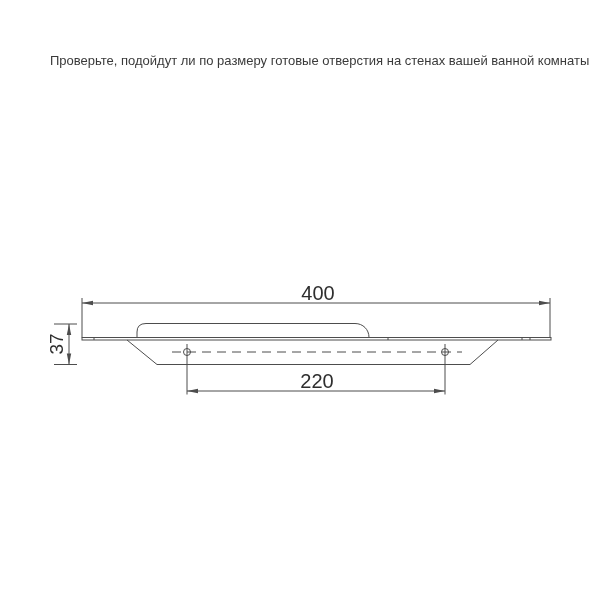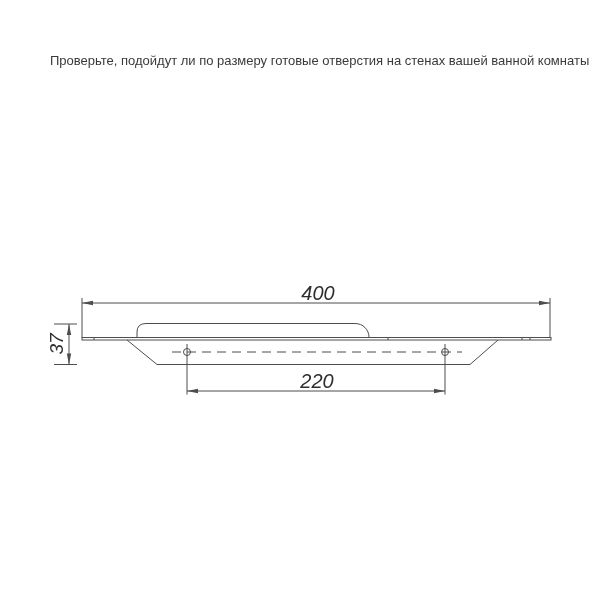--- a/index.html
+++ b/index.html
@@ -34,21 +34,20 @@
   }
   .page-description span {
     white-space: nowrap;
   }
   .diagram-wrap {
     position: absolute;
     left: 0;
     top: 270px;
     width: 532px;
     height: 140px;
-    font-style: italic;
   }
   svg .ln {
     stroke: var(--line-color, #4d4d4d);
     stroke-width: 1;
     fill: none;
   }
   svg .dash {
     stroke: var(--line-color, #4d4d4d);
     stroke-width: 1;
     fill: none;

